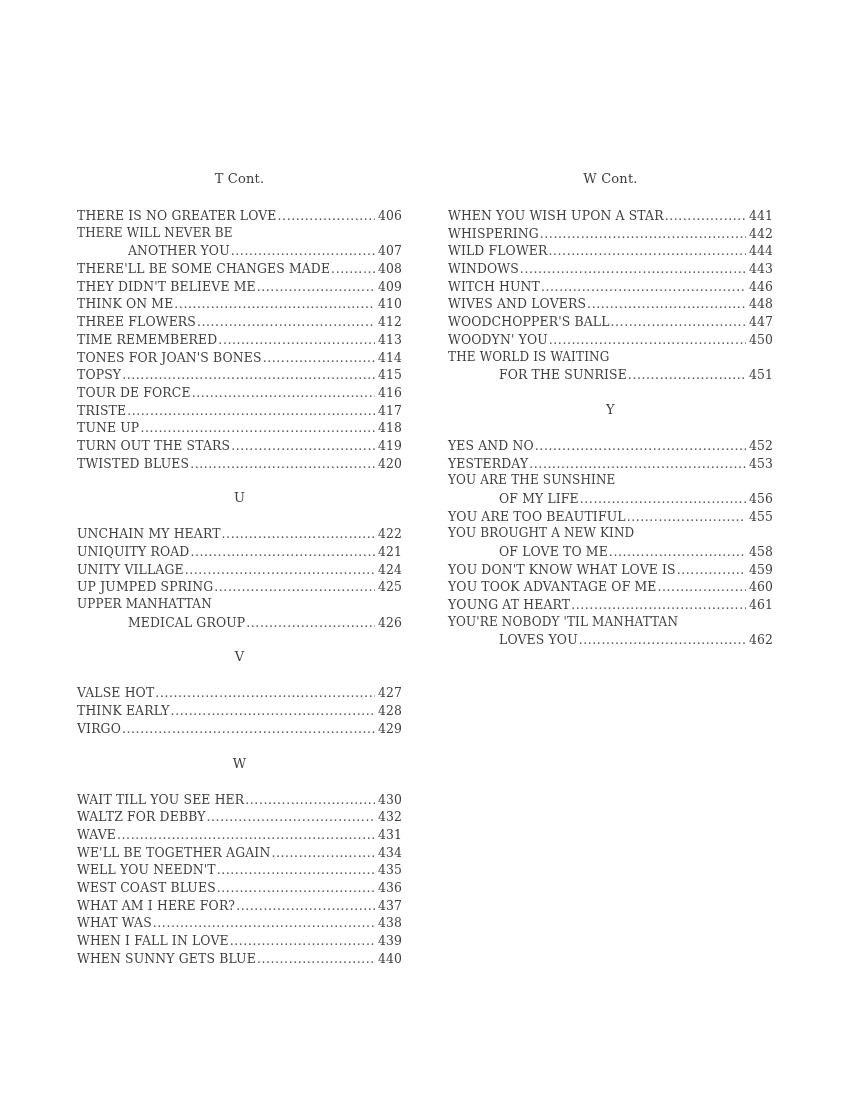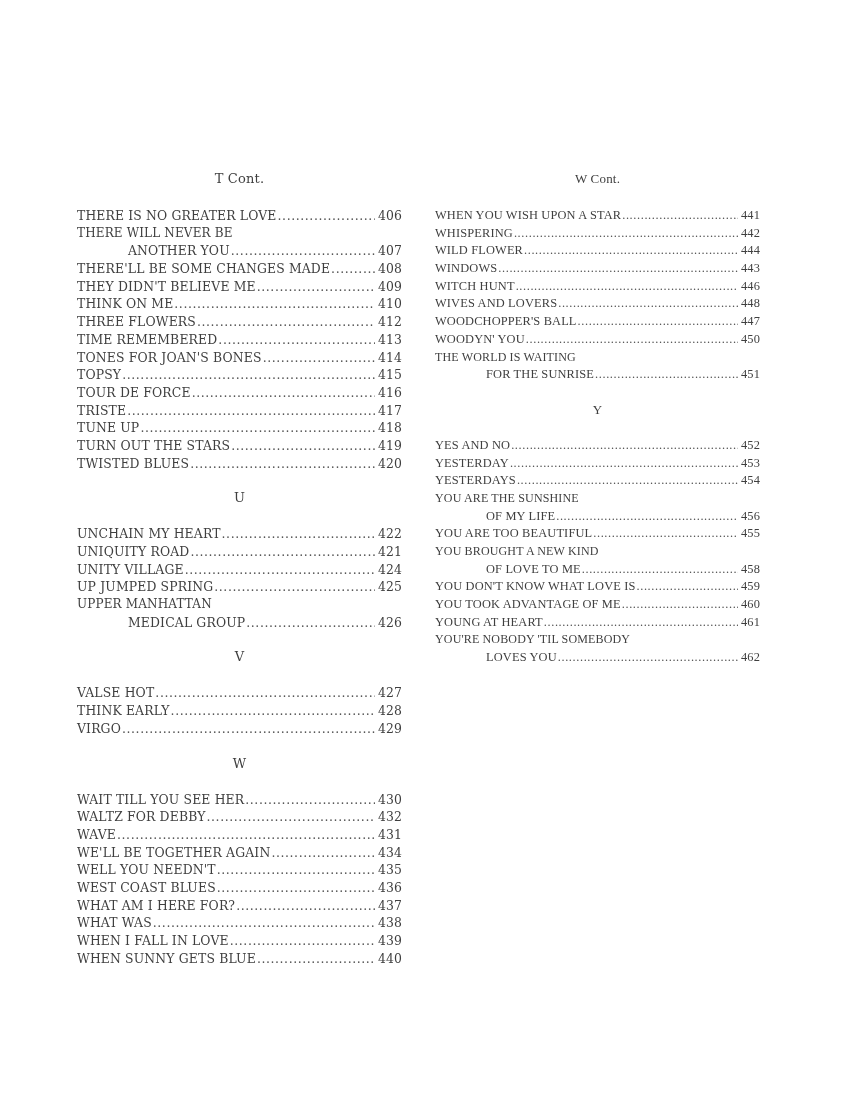--- a/index.html
+++ b/index.html
@@ -3,21 +3,21 @@
   <meta charset="utf-8">
   <style>
     html, body { margin: 0; padding: 0; }
     body {
       width: 864px; height: 1118px; background: #ffffff; position: relative; overflow: hidden;
       font-family: "DejaVu Serif", "Liberation Serif", serif;
       color: #3f3f3f;
     }
     .col { position: absolute; top: 150px; width: 325px; }
     .col.left { left: 77px; }
-    .col.right { left: 435px; font-family: Liberation Serif, serif; }
+    .col.right { left: 448px; }
     .heading {
       text-align: center; font-size: 13px; height: 18px; line-height: 18px;
       letter-spacing: 0.2px;
       margin-top: 20px;
     }
     .heading.first { margin-bottom: 19px; }
     .heading.sec { margin-top: 17px; margin-bottom: 18px; }
     .entry { font-size: 12.4px; line-height: 17.7px; height: 17.7px; display: flex; white-space: nowrap; letter-spacing: 0.15px; }
     .entry .title { flex: 0 0 auto; }
     .entry .dots { flex: 1 1 auto; overflow: hidden; position: relative; }
@@ -252,25 +252,20 @@
     <div class="entry">
       <span class="title">YES AND NO </span>
       <span class="dots"></span>
       <span class="page">452</span>
     </div>
     <div class="entry">
       <span class="title">YESTERDAY</span>
       <span class="dots"></span>
       <span class="page">453</span>
     </div>
-    <div class="entry">
-      <span class="title">YESTERDAYS </span>
-      <span class="dots"></span>
-      <span class="page">454</span>
-    </div>
     <div class="line1">YOU ARE THE SUNSHINE</div>
     <div class="entry cont">
       <span class="title">OF MY LIFE</span>
       <span class="dots"></span>
       <span class="page">456</span>
     </div>
     <div class="entry">
       <span class="title">YOU ARE TOO BEAUTIFUL</span>
       <span class="dots"></span>
       <span class="page">455</span>
@@ -289,19 +284,19 @@
     <div class="entry">
       <span class="title">YOU TOOK ADVANTAGE OF ME</span>
       <span class="dots"></span>
       <span class="page">460</span>
     </div>
     <div class="entry">
       <span class="title">YOUNG AT HEART </span>
       <span class="dots"></span>
       <span class="page">461</span>
     </div>
-    <div class="line1">YOU'RE NOBODY 'TIL SOMEBODY</div>
+    <div class="line1">YOU'RE NOBODY 'TIL MANHATTAN</div>
     <div class="entry cont">
       <span class="title">LOVES YOU</span>
       <span class="dots"></span>
       <span class="page">462</span>
     </div>
   </div>
 
 </body></html>

